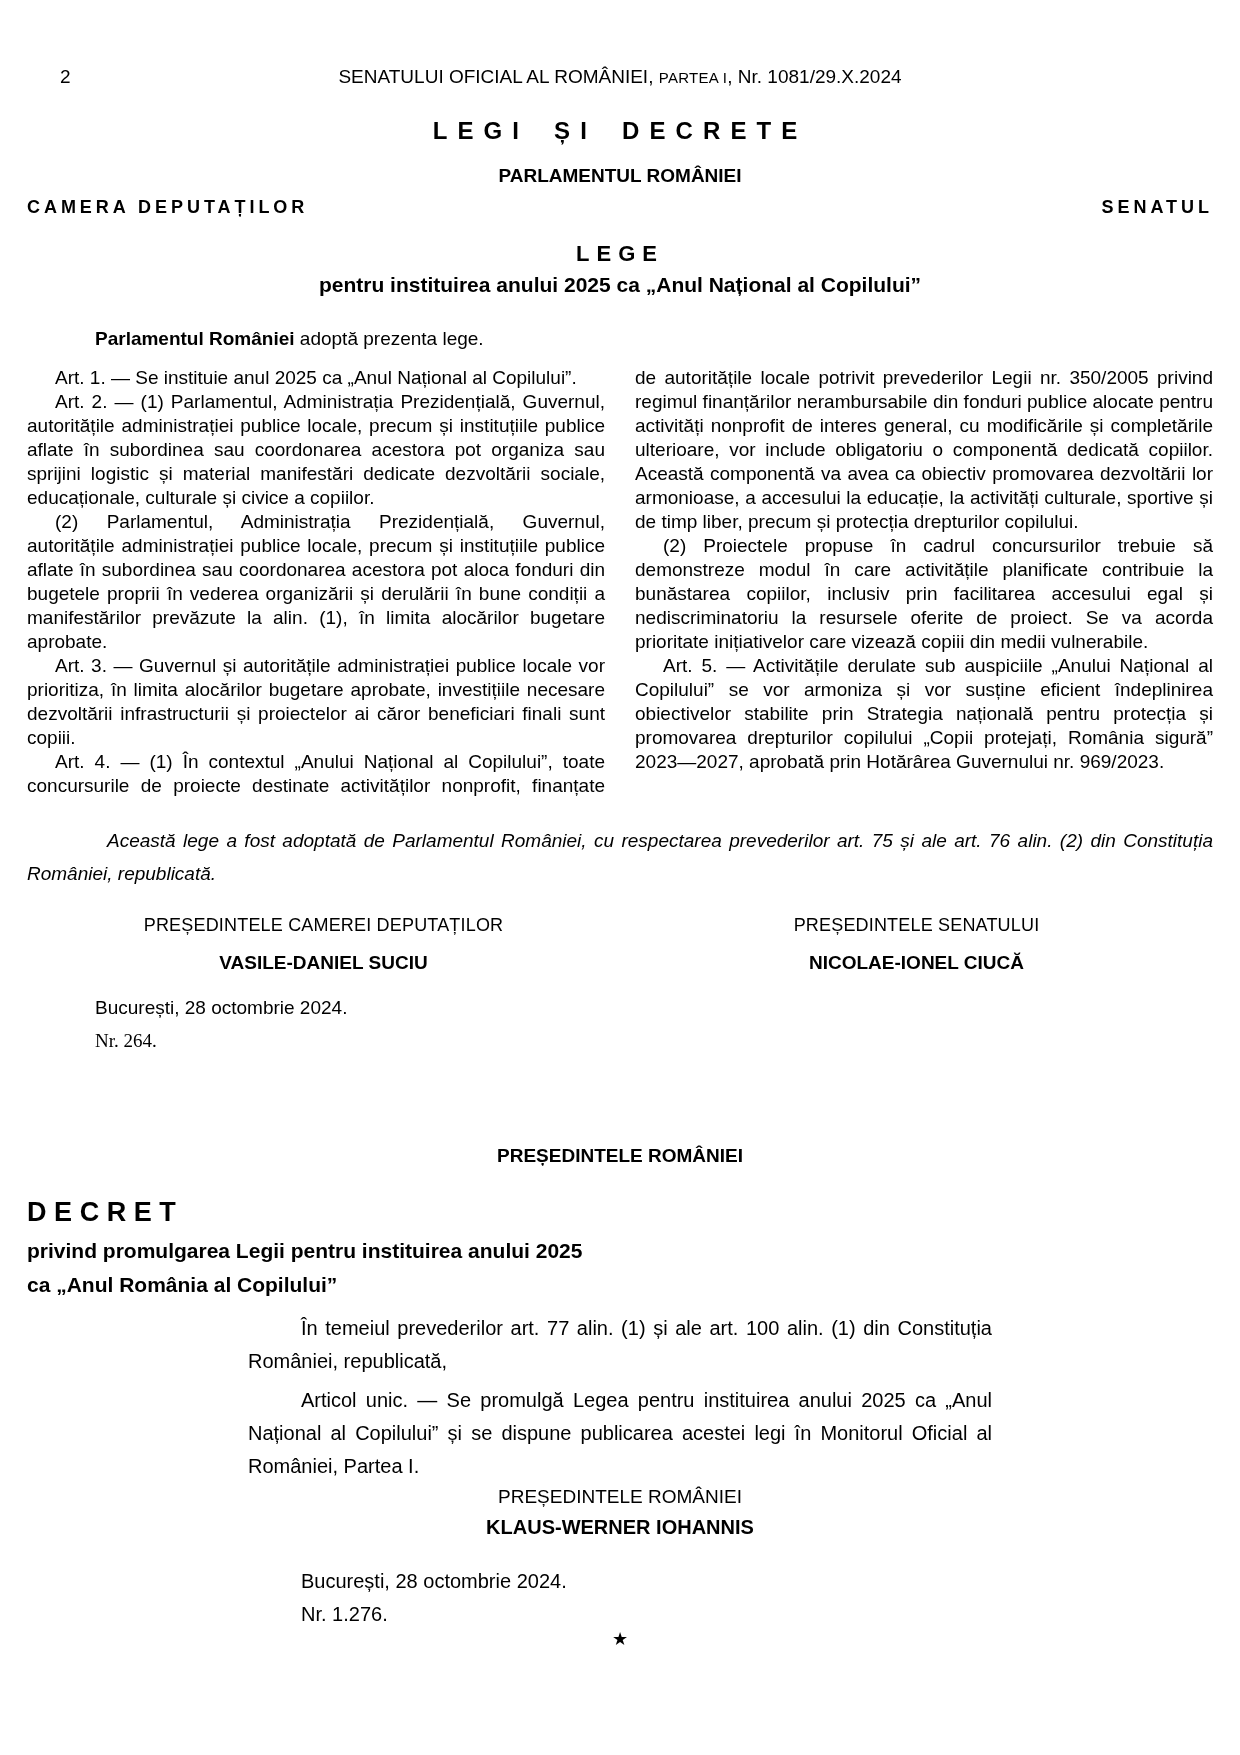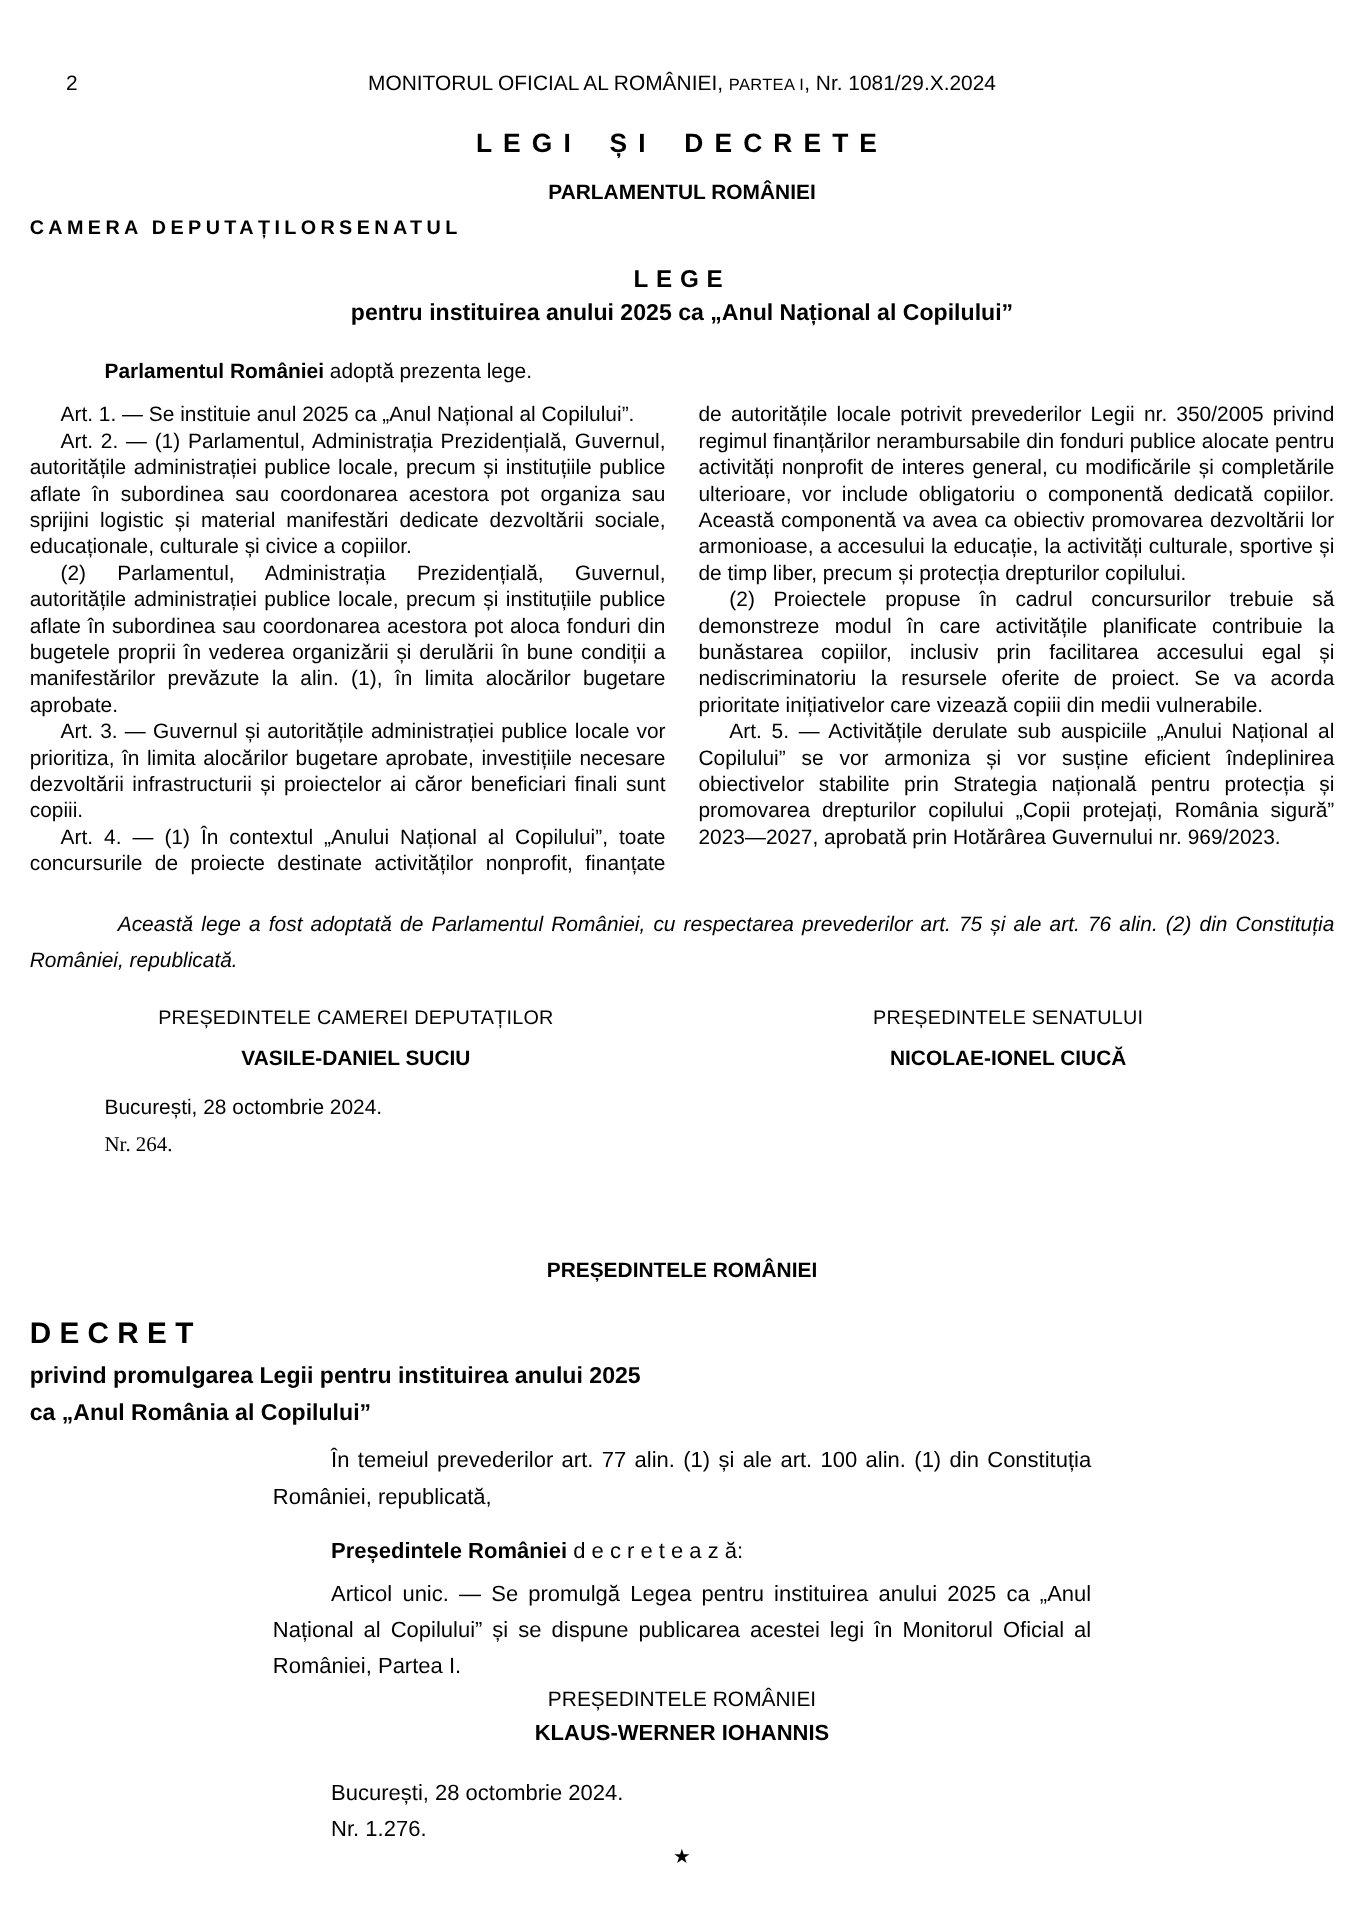--- a/index.html
+++ b/index.html
@@ -47,20 +47,21 @@
   .parliament {
     margin-top: 16px;
     text-align: center;
     font-size: 19px;
     font-weight: bold;
     line-height: 22px;
   }
   .chambers {
     margin-top: 8px;
     display: flex;
+    justify-content: space-between;
     font-size: 18px;
     font-weight: bold;
     letter-spacing: 0.22em;
     line-height: 24px;
   }
 
   .law-kicker {
     margin-top: 22px;
     text-align: center;
     font-size: 22px;
@@ -181,21 +182,21 @@
     line-height: 22px;
   }
 </style>
 </head>
 <body>
 
 <div class="page">
 
   <header class="masthead">
     <span class="pagenum">2</span>
-    <span><span>MONITORUL OFICIAL AL ROMÂNIEI, </span><span class="mast-part2">PARTEA I</span><span>, Nr. 1081/29.X.2024</span></span>
+    <span><span>SENATULUI OFICIAL AL ROMÂNIEI, </span><span class="mast-part2">PARTEA I</span><span>, Nr. 1081/29.X.2024</span></span>
   </header>
 
   <h1 class="section-title">LEGI ȘI DECRETE</h1>
 
   <div class="parliament">PARLAMENTUL ROMÂNIEI</div>
 
   <div class="chambers">
     <span>CAMERA DEPUTAȚILOR</span>
     <span>SENATUL</span>
   </div>
@@ -237,21 +238,20 @@
   <p class="placeline">Nr. 264.</p>
 
   <section>
     <div class="decree-issuer">PREȘEDINTELE ROMÂNIEI</div>
     <div class="decree-title">DECRET</div>
     <div class="decree-sub">privind promulgarea Legii pentru instituirea anului 2025</div>
     <div class="decree-sub">ca „Anul România al Copilului”</div>
 
     <div class="decree-body">
       <p class="d-p">În temeiul prevederilor art. 77 alin. (1) și ale art. 100 alin. (1) din Constituția României, republicată,</p>
-      <p class="d-p decretline"><b>Președintele României</b><span> d e c r e t e a z ă:</span></p>
       <p class="d-p article">Articol unic. — Se promulgă Legea pentru instituirea anului 2025 ca „Anul Național al Copilului” și se dispune publicarea acestei legi în Monitorul Oficial al României, Partea I.</p>
 
       <div class="d-sig">
         <div class="d-sig-title">PREȘEDINTELE ROMÂNIEI</div>
         <div class="d-sig-name">KLAUS-WERNER IOHANNIS</div>
       </div>
 
       <p class="d-place">București, 28 octombrie 2024.</p>
       <p class="d-place">Nr. 1.276.</p>
     </div>

